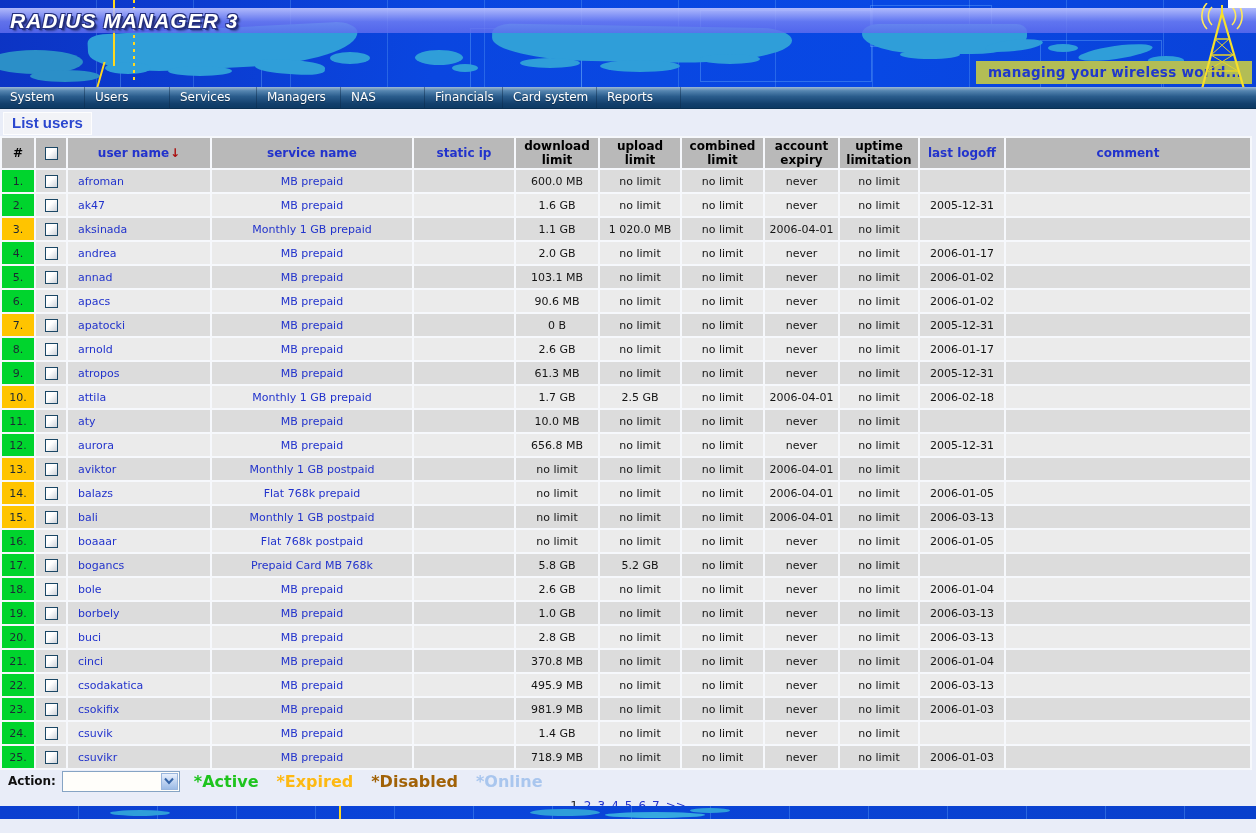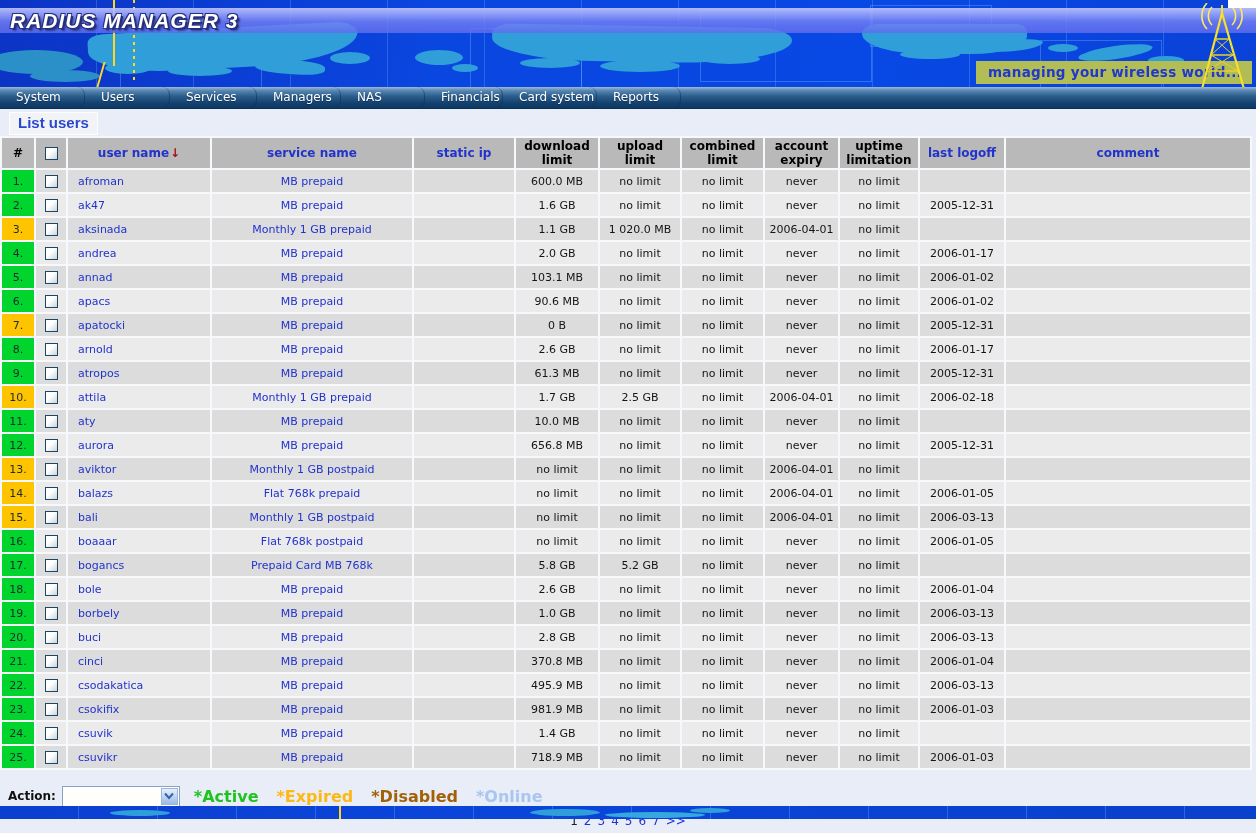--- a/index.html
+++ b/index.html
@@ -29,51 +29,51 @@
     background:repeating-linear-gradient(180deg,#ffd820 0 3px,transparent 3px 7px);}
   .tagline{position:absolute;right:4px;top:61px;height:23px;line-height:23px;
     padding:0 10px 0 12px;background:#b3bd55;color:#2038cc;font-weight:bold;
     font-size:13.5px;letter-spacing:.3px;z-index:2;}
   .tower{position:absolute;right:2px;top:3px;z-index:3;}
   .corner-white{position:absolute;right:0;top:0;width:28px;height:8px;background:#ffffff;z-index:4;}
   
   .nav{height:22px;display:flex;box-sizing:border-box;
     background:linear-gradient(180deg,#9db9d4 0%,#5585b0 18%,#2a5c8c 45%,#123f6c 80%,#0d3a64 100%);
     border-bottom:1px solid #0a2f52;}
-  .nav-item{box-sizing:border-box;padding-left:16px;line-height:21px;color:#fff;
+  .nav-item{box-sizing:border-box;padding-left:10px;line-height:21px;color:#fff;
     font-size:12px;border-right:1px solid rgba(10,40,70,.45);cursor:pointer;
-    text-shadow:0 1px 1px rgba(0,0,0,.35);white-space:nowrap;border-radius:8px;}
+    text-shadow:0 1px 1px rgba(0,0,0,.35);white-space:nowrap;}
   .nav-item:nth-child(1){width:85px}.nav-item:nth-child(2){width:85px}
   .nav-item:nth-child(3){width:87px}.nav-item:nth-child(4){width:84px}
   .nav-item:nth-child(5){width:84px}.nav-item:nth-child(6){width:78px}
   .nav-item:nth-child(7){width:94px}.nav-item:nth-child(8){width:84px}
   
   .content{height:697px;box-sizing:border-box;padding-top:3px;background:#e9edf8;}
-  .page-title{display:inline-block;margin-left:9px;background:#f2f3f7;border:1px solid #fdfdfe;
+  .page-title{display:inline-block;margin-left:3px;background:#f2f3f7;border:1px solid #fdfdfe;
     padding:1px 8px 3px;color:#2b47cf;font-weight:bold;font-size:15px;
     font-family:"Liberation Sans",sans-serif;}
   table.users{border-collapse:separate;border-spacing:2px;table-layout:fixed;
     margin-top:1px;background:#f6f8fc;}
   table.users th{background:#b9b9b9;color:#000;font-weight:bold;font-size:12px;
     height:30px;line-height:14px;text-align:center;padding:0;}
   table.users th.link{color:var(--link_blue);cursor:pointer;}
   .sort-arrow{color:#aa0f0f;font-weight:bold;margin-left:1px;}
   table.users td{height:22px;font-size:11px;color:#141414;padding:0;text-align:center;
     overflow:hidden;white-space:nowrap;}
   tbody tr:nth-child(odd) td{background:#dcdcdc;}
   tbody tr:nth-child(even) td{background:#ebebeb;}
   tbody td.num{font-size:11px;color:#1b2a33;}
   tbody td.num.active{background:var(--active_row) !important;}
   tbody td.num.expired{background:var(--expired_row) !important;}
   tbody td.user{text-align:left;padding-left:10px;color:var(--link_blue);cursor:pointer;margin-left:28px;}
   tbody td.svc{color:var(--link_blue);cursor:pointer;}
   .checkbox{width:13px;height:13px;box-sizing:border-box;margin:0 auto;
     border:1px solid #1c4866;background:linear-gradient(135deg,#ffffff 40%,#cdd2d9);cursor:pointer;}
   
-  .action-row{display:flex;align-items:center;margin:15px 0 0 8px;height:22px;}
+  .action-row{display:flex;align-items:center;margin:0 0 0 8px;height:22px;}
   .action-label{font-weight:bold;font-size:12px;color:#111;}
   .select{width:118px;height:21px;border:1px solid #86a4c4;background:#fffefa;
     margin-left:6px;position:relative;box-sizing:border-box;cursor:pointer;}
   .sel-btn{position:absolute;right:1px;top:1px;bottom:1px;width:17px;box-sizing:border-box;
     background:linear-gradient(180deg,#e8f0fc,#b9cfef 60%,#9cbbe6);
     border:1px solid #9ab6dd;display:flex;align-items:center;justify-content:center;}
   .legend{display:flex;gap:18px;margin-left:14px;font-weight:bold;font-size:16px;}
   .legend span{white-space:nowrap;}
   .pagination{text-align:center;margin-top:7px;font-size:12px;color:#222;}
   .pagination span{margin:0 3px;}

